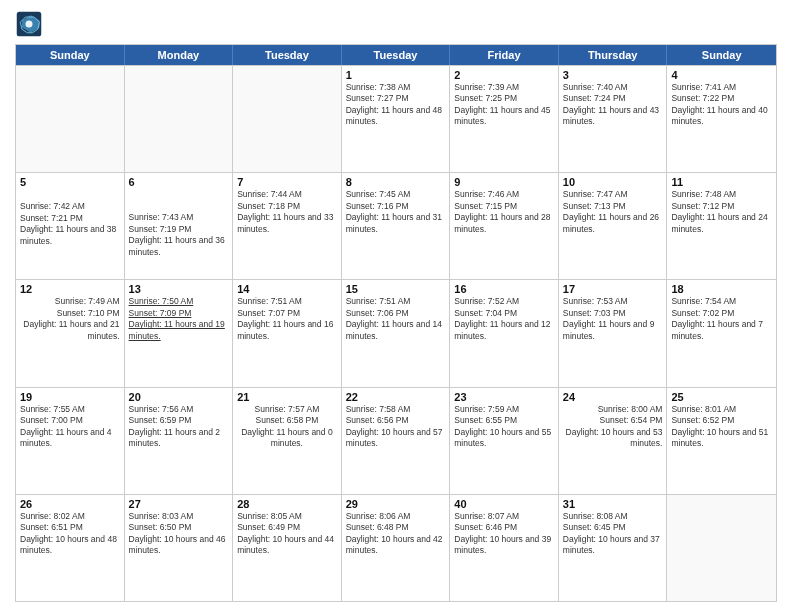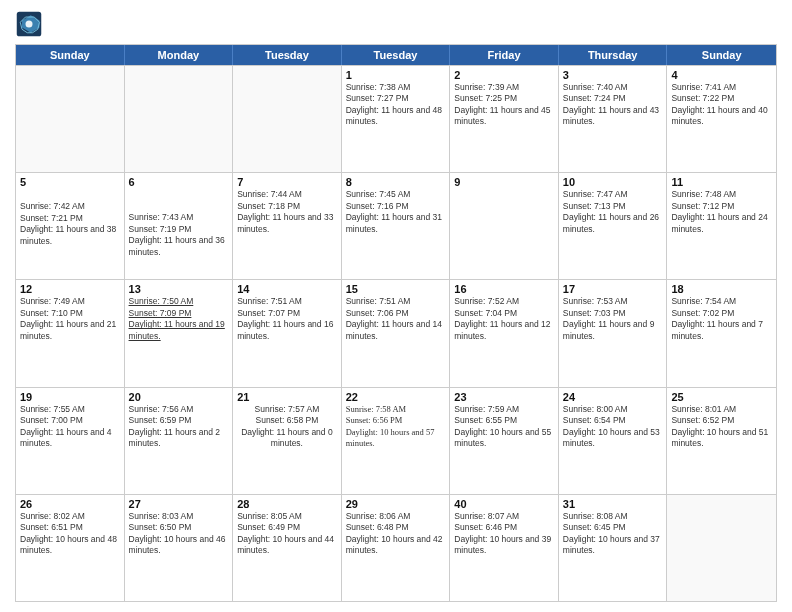--- a/index.html
+++ b/index.html
@@ -189,38 +189,41 @@
 Daylight: 11 hours and 33 minutes.</div>
           </div>
           <div class="cal-cell">
             <div class="day-num">8</div>
             <div class="cell-text" style="white-space: pre-line;">Sunrise: 7:45 AM
 Sunset: 7:16 PM
 Daylight: 11 hours and 31 minutes.</div>
           </div>
           <div class="cal-cell">
             <div class="day-num">9</div>
+            <div class="cell-text" style="white-space: pre-line;">Sunrise: 7:46 AM
+Sunset: 7:15 PM
+Daylight: 11 hours and 28 minutes.</div>
           </div>
           <div class="cal-cell">
             <div class="day-num">10</div>
             <div class="cell-text" style="white-space: pre-line;">Sunrise: 7:47 AM
 Sunset: 7:13 PM
 Daylight: 11 hours and 26 minutes.</div>
           </div>
           <div class="cal-cell">
             <div class="day-num">11</div>
             <div class="cell-text" style="white-space: pre-line;">Sunrise: 7:48 AM
 Sunset: 7:12 PM
 Daylight: 11 hours and 24 minutes.</div>
           </div>
         </div>
         <div class="cal-row">
           <div class="cal-cell">
             <div class="day-num">12</div>
-            <div class="cell-text" style="white-space: pre-line;">Sunrise: 7:49 AM
+            <div class="cell-text" style="white-space: pre-line; text-align: right;">Sunrise: 7:49 AM
 Sunset: 7:10 PM
 Daylight: 11 hours and 21 minutes.</div>
           </div>
           <div class="cal-cell">
             <div class="day-num">13</div>
             <div class="cell-text" style="white-space: pre-line; text-decoration: underline;">Sunrise: 7:50 AM
 Sunset: 7:09 PM
 Daylight: 11 hours and 19 minutes.</div>
           </div>
           <div class="cal-cell">
@@ -268,33 +271,33 @@
 Daylight: 11 hours and 2 minutes.</div>
           </div>
           <div class="cal-cell">
             <div class="day-num">21</div>
             <div class="cell-text" style="white-space: pre-line; text-align: center;">Sunrise: 7:57 AM
 Sunset: 6:58 PM
 Daylight: 11 hours and 0 minutes.</div>
           </div>
           <div class="cal-cell">
             <div class="day-num">22</div>
-            <div class="cell-text" style="white-space: pre-line; font-family: Liberation Serif, serif;">Sunrise: 7:58 AM
+            <div class="cell-text" style="white-space: pre-line;">Sunrise: 7:58 AM
 Sunset: 6:56 PM
 Daylight: 10 hours and 57 minutes.</div>
           </div>
           <div class="cal-cell">
             <div class="day-num">23</div>
             <div class="cell-text" style="white-space: pre-line;">Sunrise: 7:59 AM
 Sunset: 6:55 PM
 Daylight: 10 hours and 55 minutes.</div>
           </div>
           <div class="cal-cell">
             <div class="day-num">24</div>
-            <div class="cell-text" style="white-space: pre-line;">Sunrise: 8:00 AM
+            <div class="cell-text" style="white-space: pre-line; text-align: right;">Sunrise: 8:00 AM
 Sunset: 6:54 PM
 Daylight: 10 hours and 53 minutes.</div>
           </div>
           <div class="cal-cell">
             <div class="day-num">25</div>
             <div class="cell-text" style="white-space: pre-line;">Sunrise: 8:01 AM
 Sunset: 6:52 PM
 Daylight: 10 hours and 51 minutes.</div>
           </div>
         </div>

